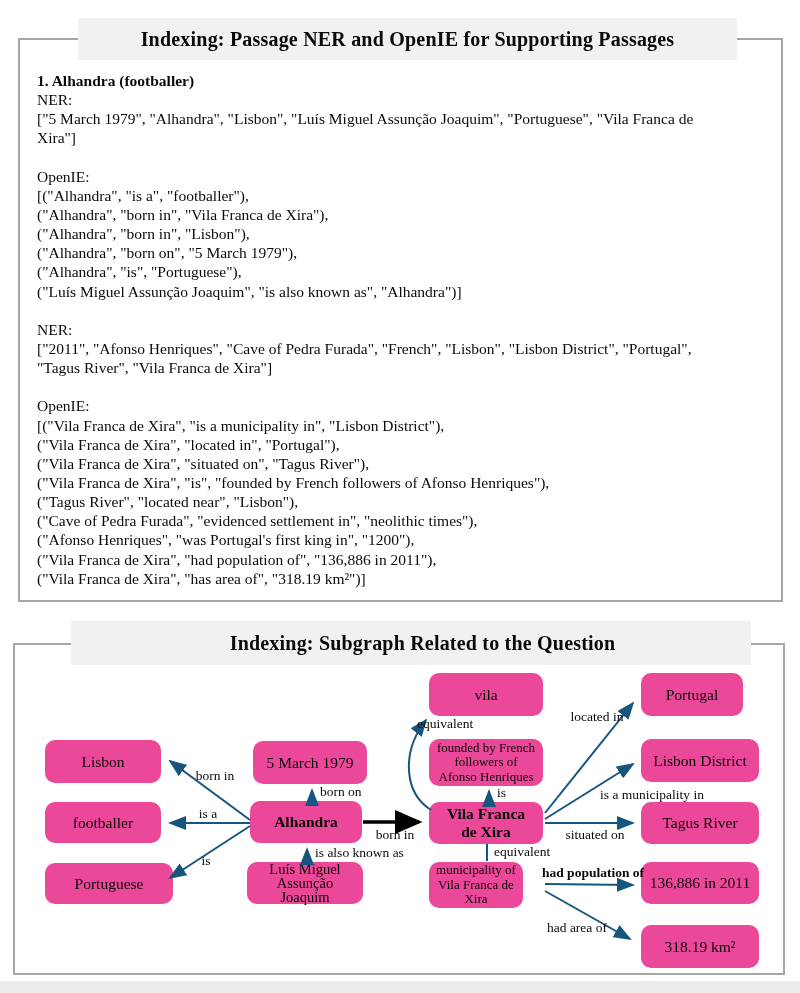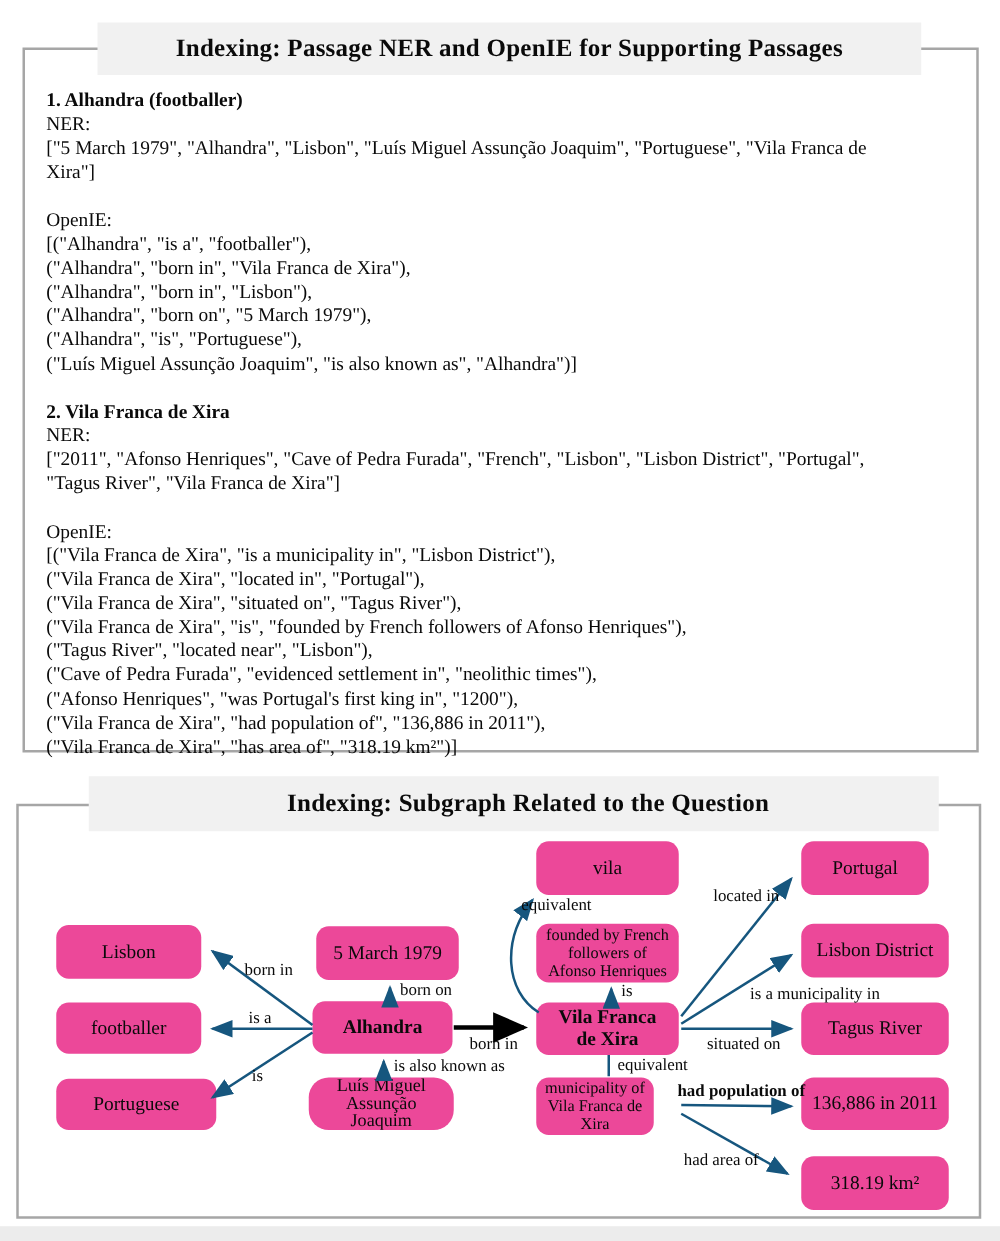--- a/index.html
+++ b/index.html
@@ -39,21 +39,20 @@
   <div class="doc-line">Xira"]</div>
   <div class="doc-line"></div>
   <div class="doc-line">OpenIE:</div>
   <div class="doc-line">[("Alhandra", "is a", "footballer"),</div>
   <div class="doc-line">("Alhandra", "born in", "Vila Franca de Xira"),</div>
   <div class="doc-line">("Alhandra", "born in", "Lisbon"),</div>
   <div class="doc-line">("Alhandra", "born on", "5 March 1979"),</div>
   <div class="doc-line">("Alhandra", "is", "Portuguese"),</div>
   <div class="doc-line">("Luís Miguel Assunção Joaquim", "is also known as", "Alhandra")]</div>
   <div class="doc-line"></div>
-  <div class="doc-line bold">2. Vila Franca de Xira</div>
   <div class="doc-line">NER:</div>
   <div class="doc-line">["2011", "Afonso Henriques", "Cave of Pedra Furada", "French", "Lisbon", "Lisbon District", "Portugal",</div>
   <div class="doc-line">"Tagus River", "Vila Franca de Xira"]</div>
   <div class="doc-line"></div>
   <div class="doc-line">OpenIE:</div>
   <div class="doc-line">[("Vila Franca de Xira", "is a municipality in", "Lisbon District"),</div>
   <div class="doc-line">("Vila Franca de Xira", "located in", "Portugal"),</div>
   <div class="doc-line">("Vila Franca de Xira", "situated on", "Tagus River"),</div>
   <div class="doc-line">("Vila Franca de Xira", "is", "founded by French followers of Afonso Henriques"),</div>
   <div class="doc-line">("Tagus River", "located near", "Lisbon"),</div>
@@ -64,21 +63,21 @@
 </div>
 
 <div class="frame" id="frame2"></div>
 <div class="titlebar" id="titlebar2">Indexing: Subgraph Related to the Question</div>
 
 <div class="node" style="left:45px;top:740px;width:116px;height:43px;">Lisbon</div>
 <div class="node" style="left:45px;top:802px;width:116px;height:41px;">footballer</div>
 <div class="node" style="left:45px;top:863px;width:128px;height:41px;">Portuguese</div>
 <div class="node" style="left:253px;top:741px;width:114px;height:43px;">5 March 1979</div>
 <div class="node b" style="left:250px;top:801px;width:112px;height:42px;">Alhandra</div>
-<div class="node md" style="left:247px;top:862px;width:116px;height:42px;border-radius:16px;">Luís Miguel
+<div class="node md" style="left:247px;top:862px;width:116px;height:42px;">Luís Miguel
 Assunção
 Joaquim</div>
 <div class="node" style="left:429px;top:673px;width:114px;height:43px;">vila</div>
 <div class="node sm" style="left:429px;top:739px;width:114px;height:47px;">founded by French
 followers of
 Afonso Henriques</div>
 <div class="node b" style="left:429px;top:802px;width:114px;height:42px;">Vila Franca
 de Xira</div>
 <div class="node sm" style="left:429px;top:862px;width:94px;height:46px;">municipality of
 Vila Franca de

